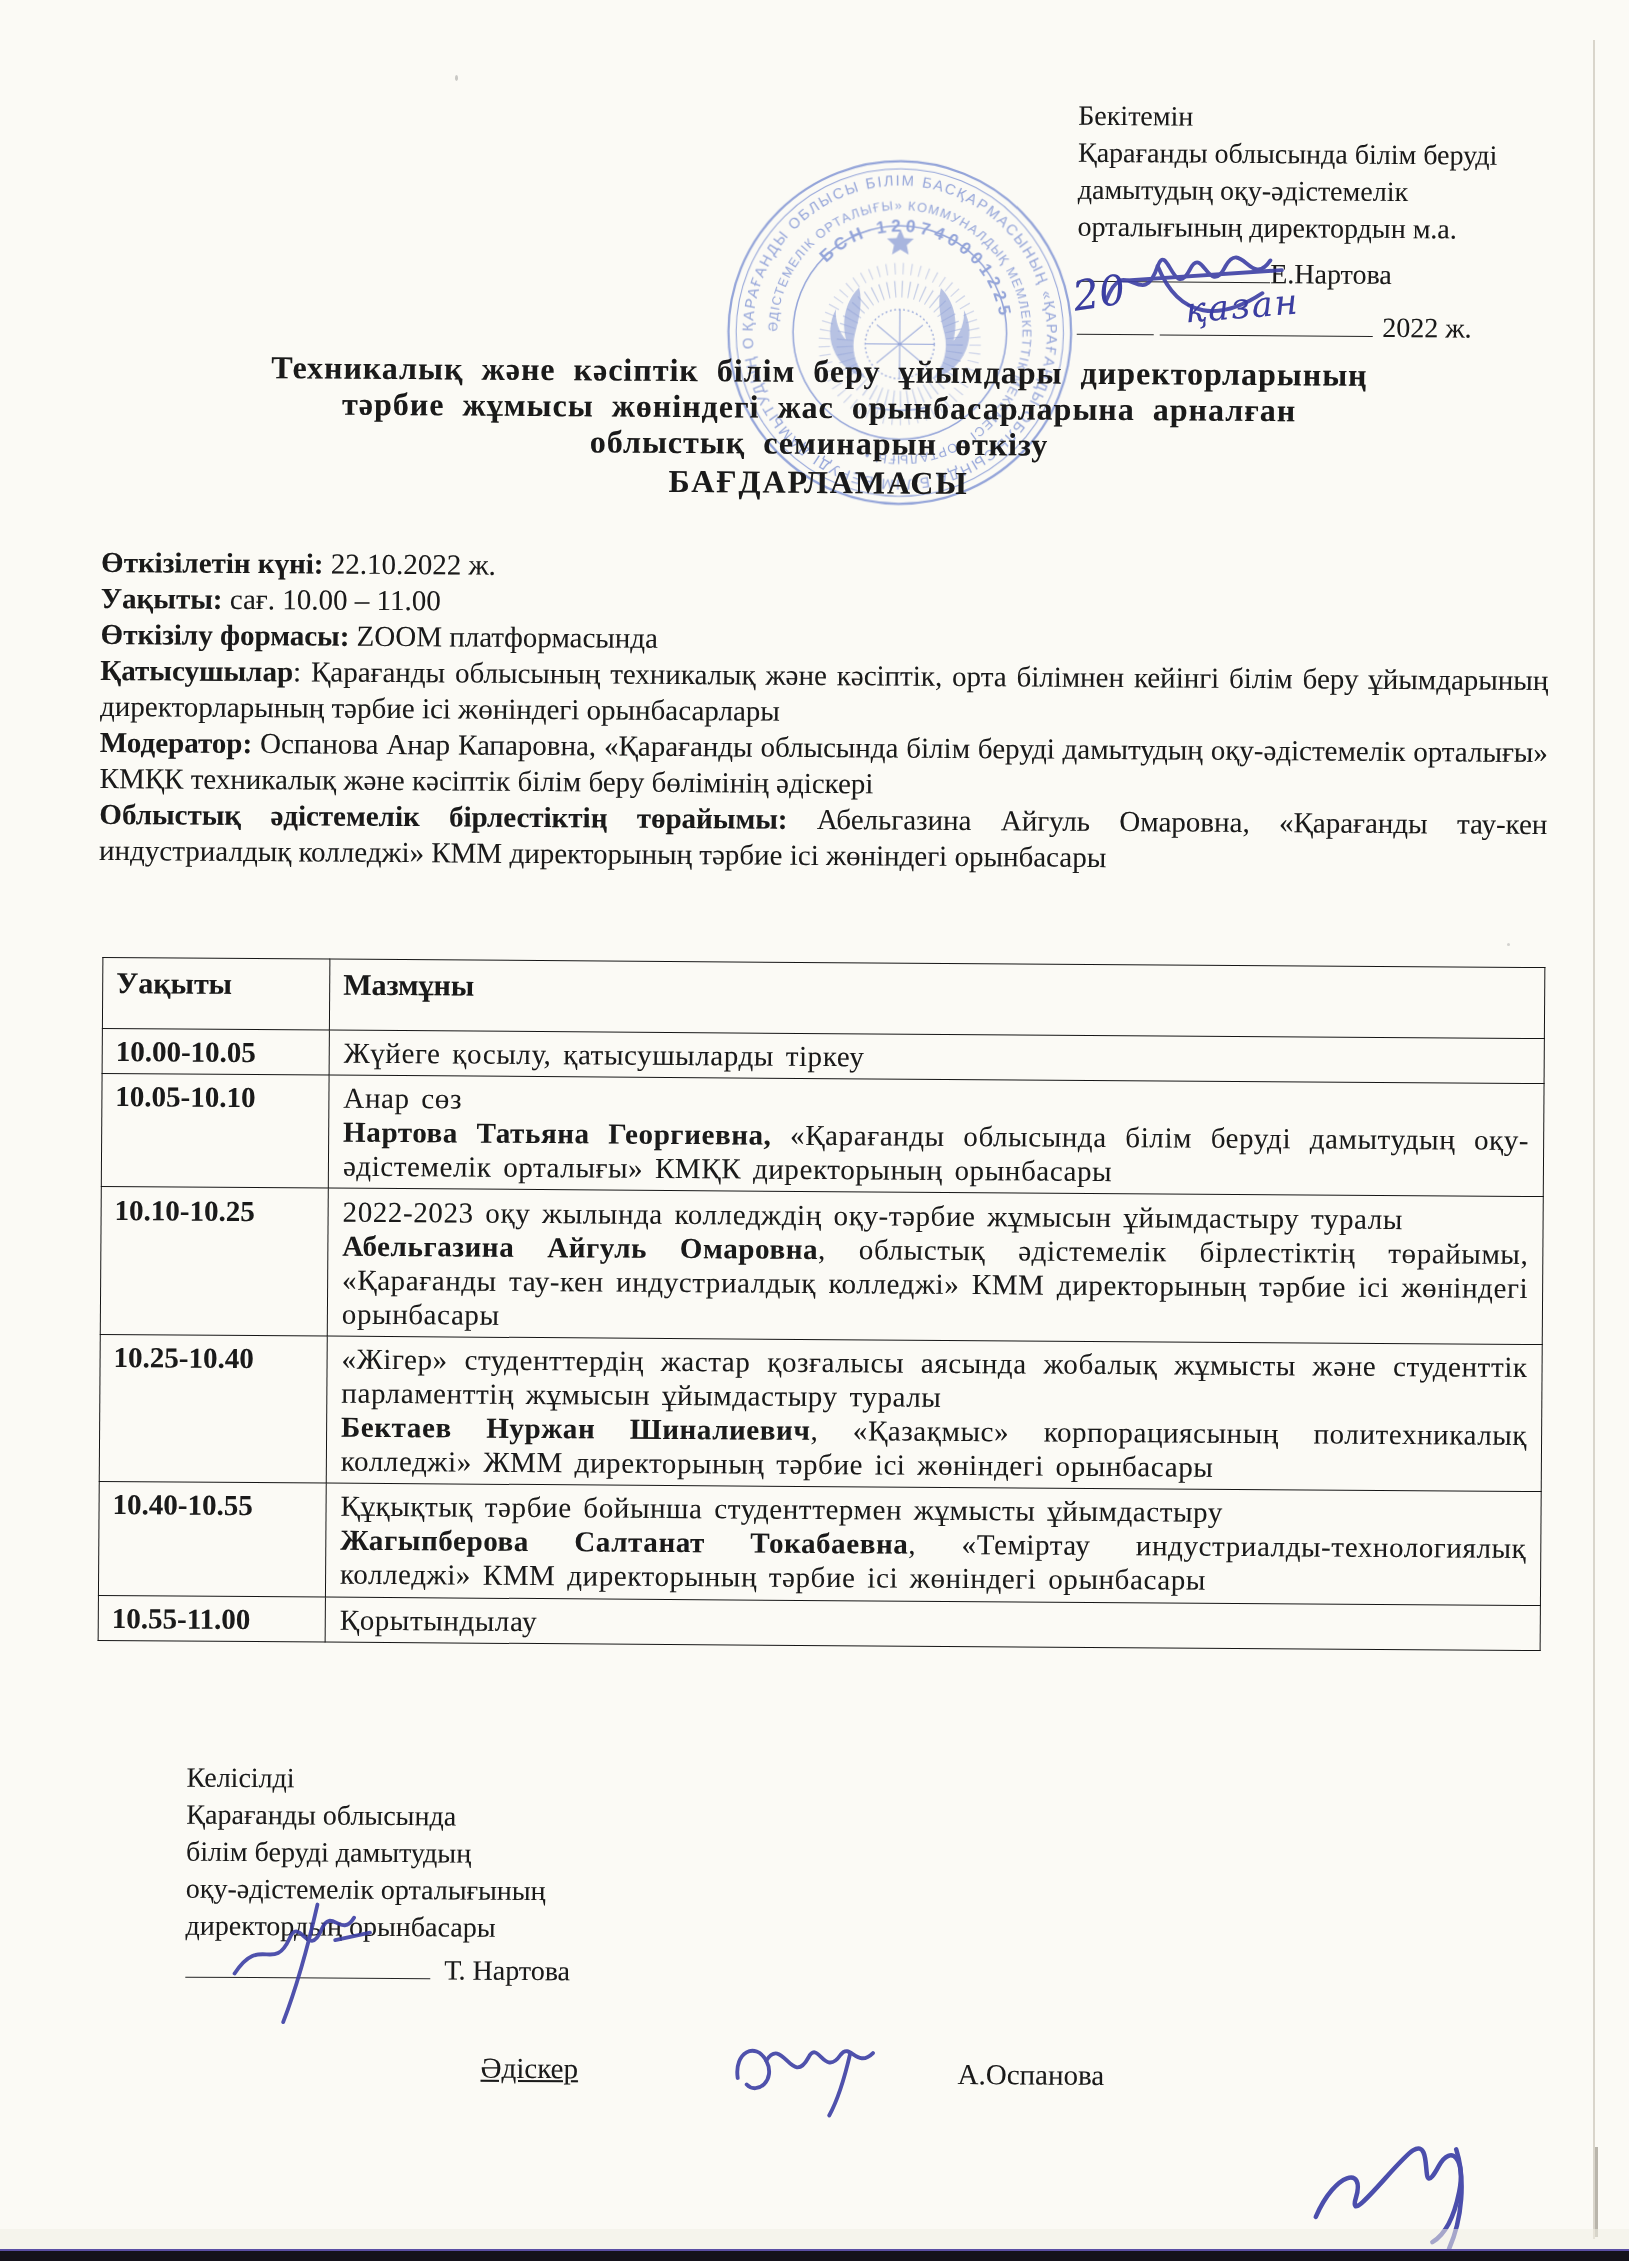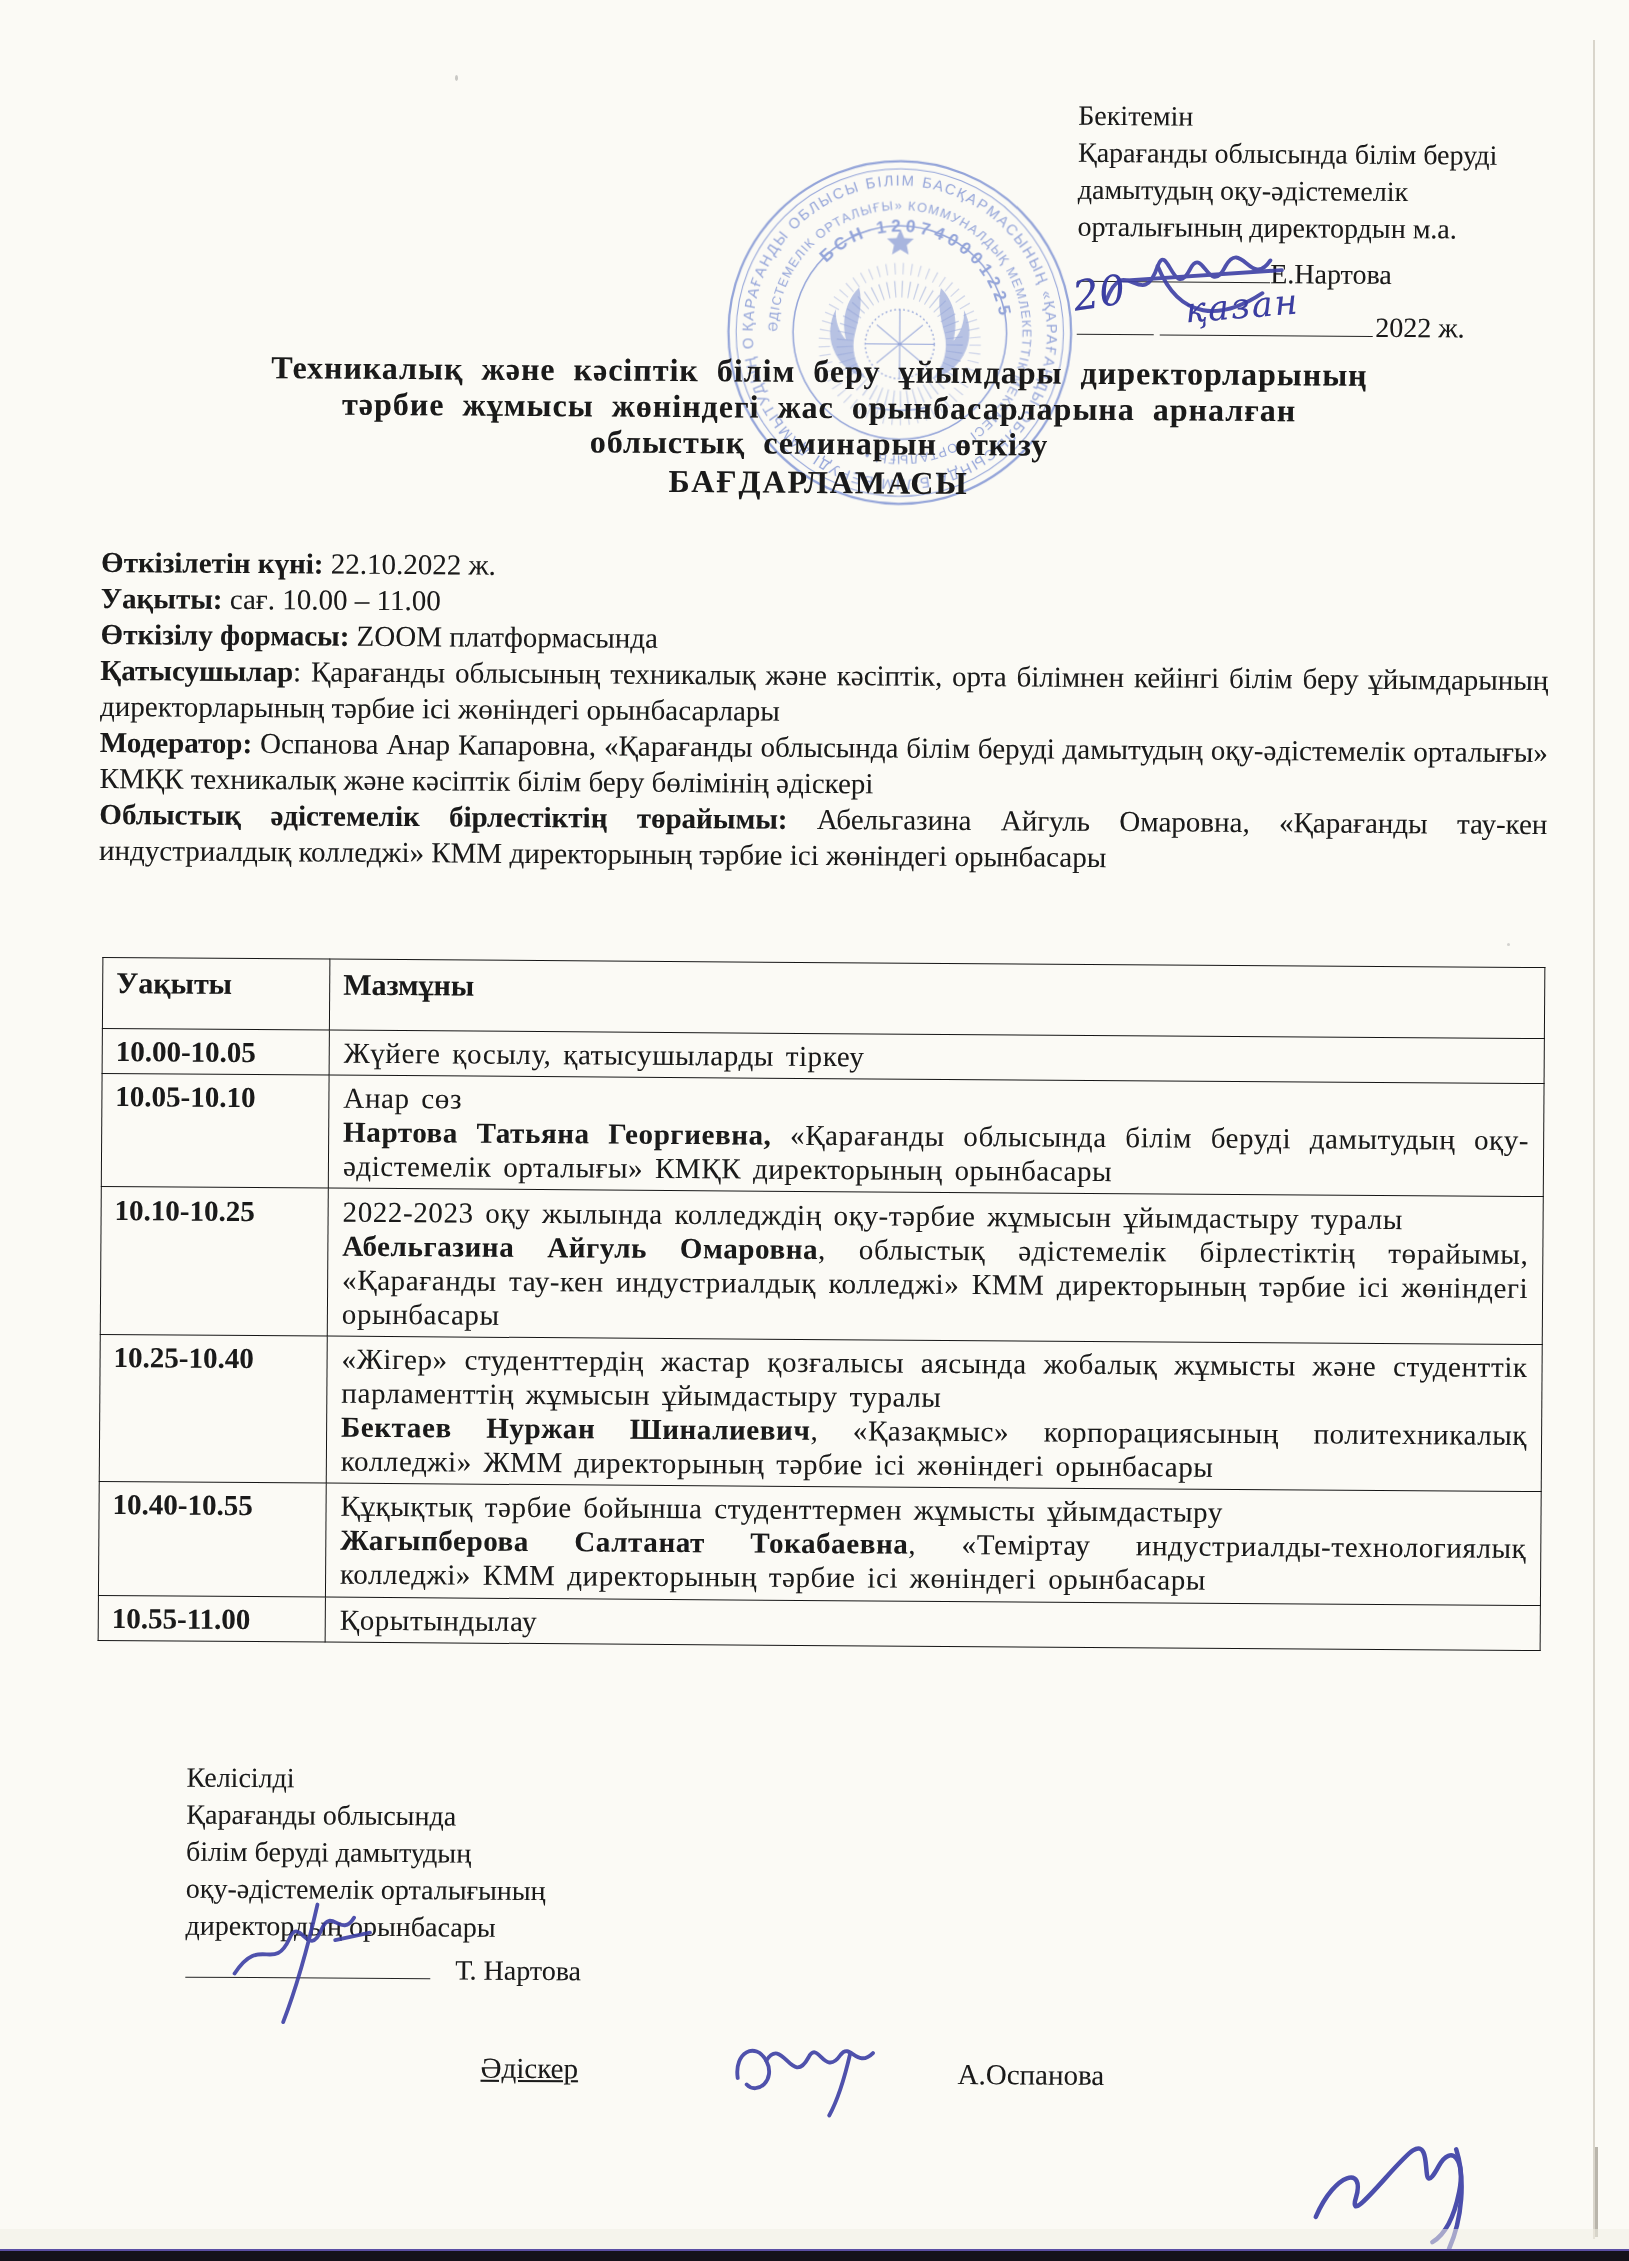--- a/index.html
+++ b/index.html
@@ -6,21 +6,21 @@
   body{font-family:"Liberation Serif", serif;color:#1a1a1a;position:relative;}
   .sheet{position:absolute;inset:0;transform:rotate(0.4deg);transform-origin:50% 45%;}
   .soft{text-shadow:0 0 0.6px rgba(40,40,40,.28);}
 
   
   .approval{position:absolute;left:1072px;top:95px;width:567px;font-size:28px;line-height:37px;}
   .uline{display:inline-block;border-bottom:1.9px solid #232323;height:26px;vertical-align:baseline;}
   .w300{width:193px;} .w120{width:77px;} .w330{width:213px;margin-left:6.4px;}
   .sig-row{margin-top:9px;position:relative;}
   .date-row{margin-top:15.5px;position:relative;}
-  .yr{margin-left:2px;}
+  .yr{margin-left:9px;}
   .hand{position:absolute;color:#3b3ea3;font-family:"DejaVu Serif", serif;font-style:italic;}
   .hand-day{left:-3.9px;top:-32px;font-size:41px;transform:rotate(-9deg);}
   .hand-month{left:108px;top:-19.3px;font-size:35px;transform:rotate(-5deg);letter-spacing:1.9px;}
 
   
   .stamp{position:absolute;left:716px;top:153px;width:358px;height:358px;opacity:.8;filter:blur(0.4px);}
 
   
   .title{position:absolute;left:0;top:353px;width:1630px;text-align:center;font-weight:bold;
          font-size:32px;line-height:36px;letter-spacing:1px;word-spacing:9px;}
@@ -37,21 +37,21 @@
   table.program,table.program th,table.program td{border:1.9px solid #161616;}
   table.program th{font-weight:bold;text-align:left;vertical-align:top;padding:7.7px 13px 28px 13px;font-size:30px;}
   td.time{width:200px;font-weight:bold;vertical-align:top;padding:5.2px 6.4px 5.2px 13px;white-space:nowrap;}
   td.content{padding:5.2px 14px;vertical-align:top;}
   .cell-par{text-align:justify;letter-spacing:0.6px;word-spacing:3.9px;}
   .cell-par b{font-weight:bold;}
 
   
   .agreement{position:absolute;left:192px;top:1763px;font-size:28px;line-height:37px;}
   .agreement .sig-row{margin-top:6.4px;}
-  .agreement .name{margin-left:25px;}
+  .agreement .name{margin-left:14px;}
 
   
   .methodist{position:absolute;left:0;top:2054px;width:1630px;height:77px;font-size:29px;}
   .methodist .role{position:absolute;left:488px;top:0;text-decoration:underline;}
   .methodist .name{position:absolute;left:965px;top:2.6px;}
 
   
   .sig{position:absolute;pointer-events:none;}
   .sigA{left:1091px;top:227px;width:213px;height:103px;}
   .sigB{left:227px;top:1881px;width:174px;height:148px;}

